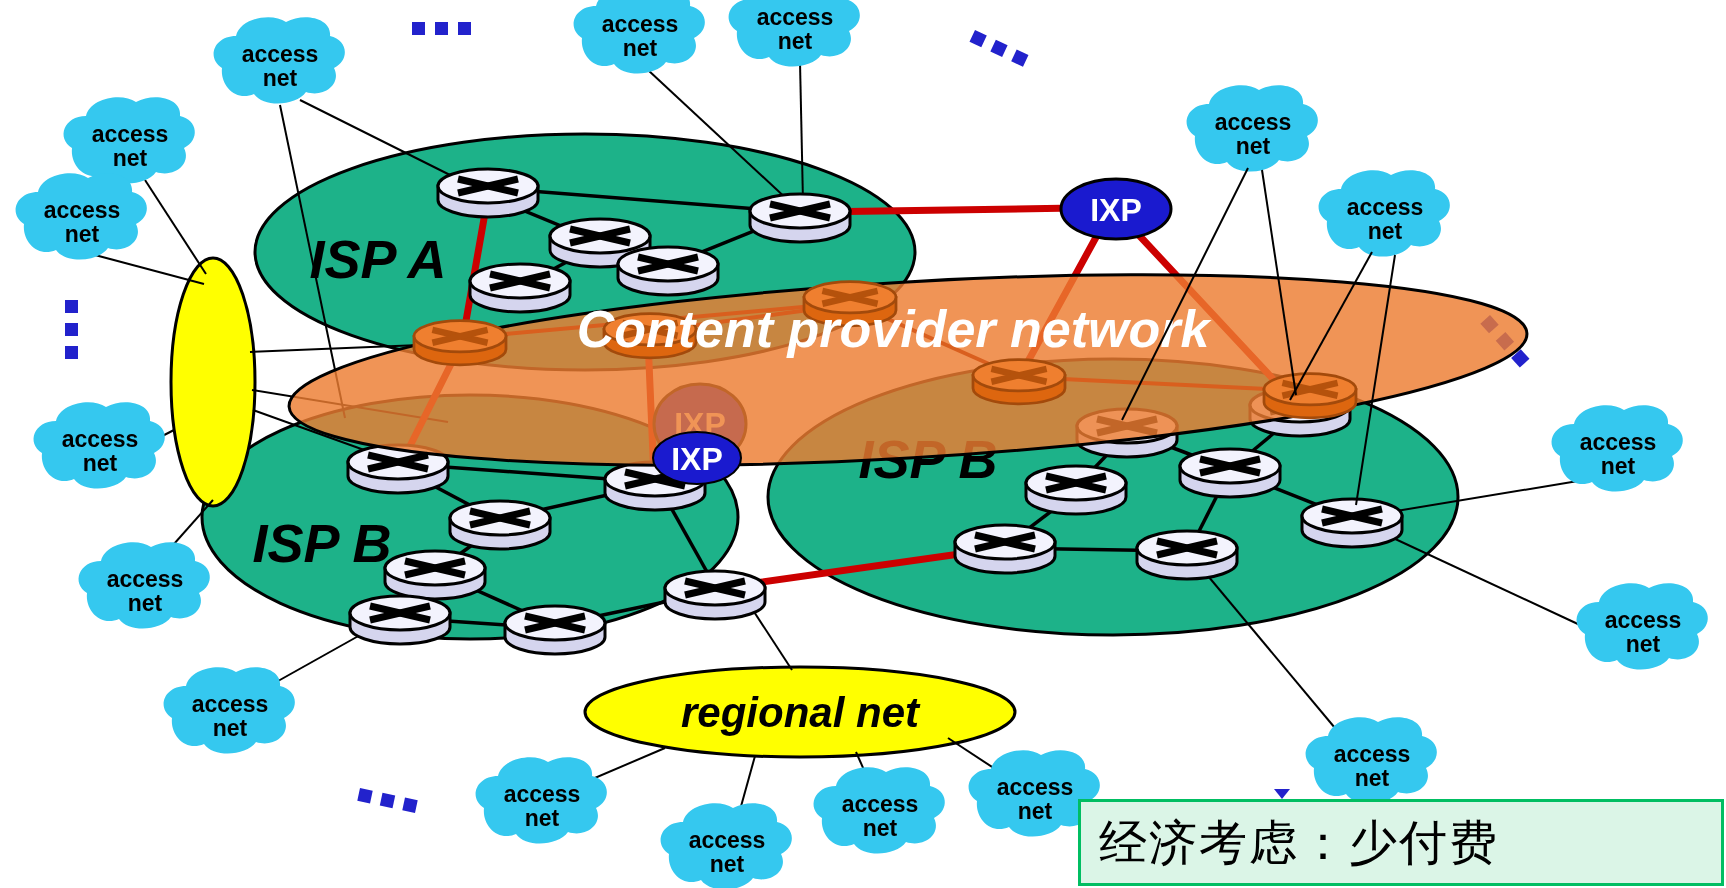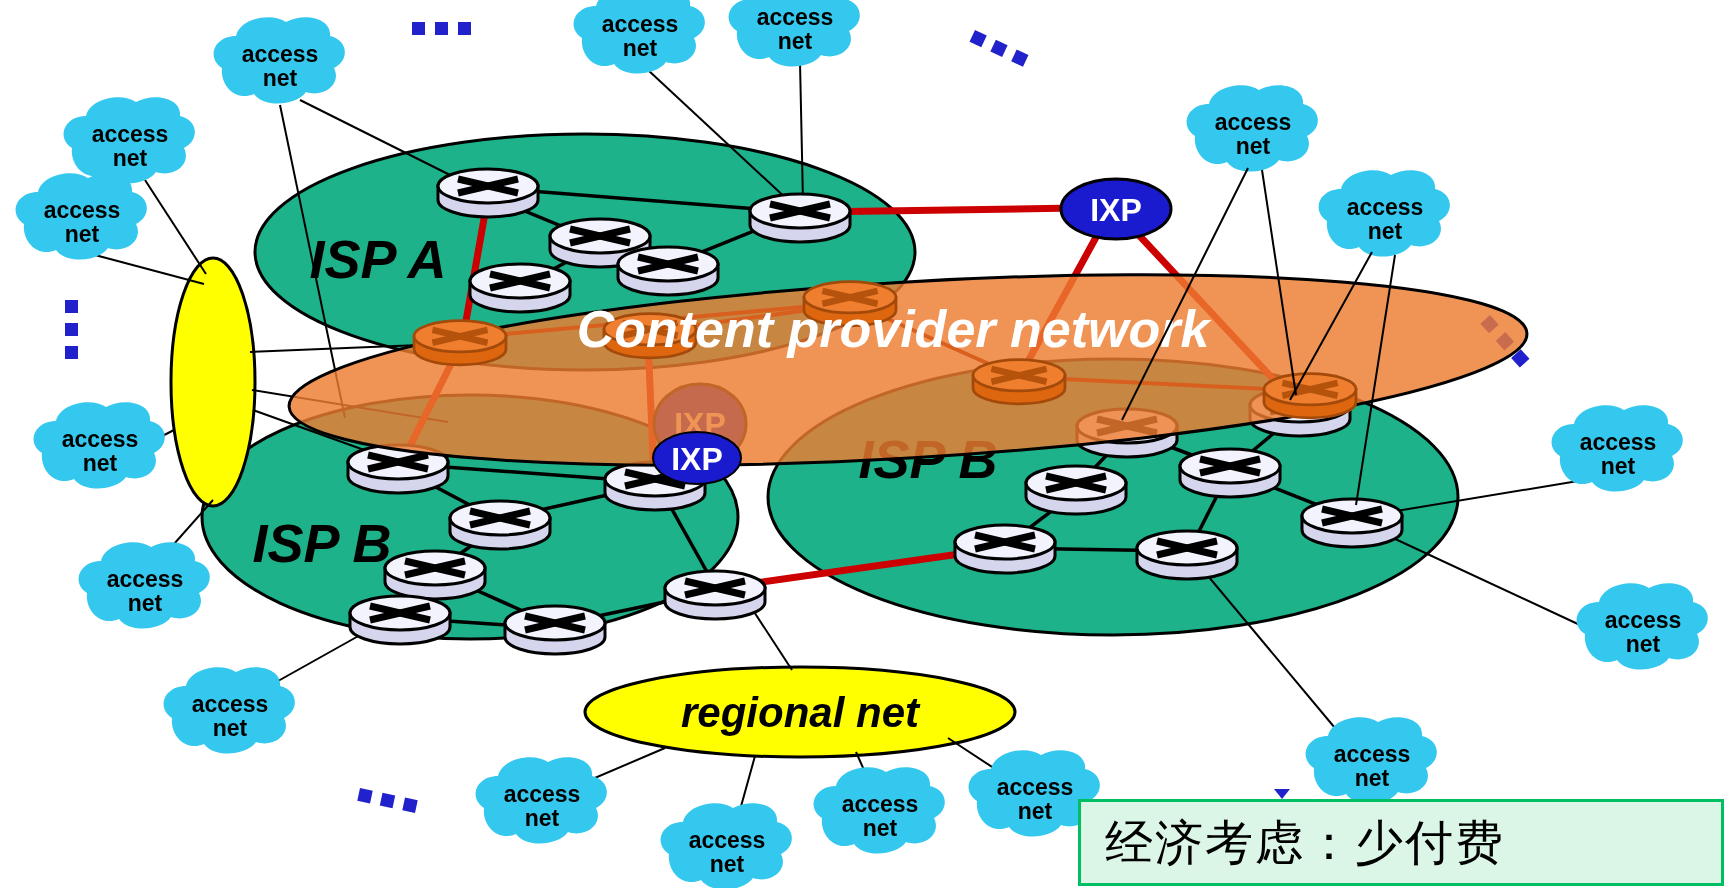--- a/index.html
+++ b/index.html
@@ -10,21 +10,21 @@
   text{font-family:"Liberation Sans", sans-serif;}
   .cloud-label{font-size:23px;font-weight:bold;fill:#000;text-anchor:middle;}
   .isp-label{font-size:54px;font-weight:bold;font-style:italic;fill:#000;text-anchor:middle;}
   .content-label{font-size:52px;font-weight:bold;font-style:italic;fill:#fff;text-anchor:middle;}
   .regional-label{font-size:42px;font-weight:bold;font-style:italic;fill:#000;text-anchor:middle;}
   .ixp-label{font-size:32px;font-weight:bold;fill:#fff;text-anchor:middle;}
   .caption-box{position:absolute;left:1078px;top:799px;width:646px;height:87px;
       background:#DBF5E7;border:3px solid #00BE62;box-sizing:border-box;
       display:flex;align-items:center;padding-left:18px;}
   .caption-box span{font-family:"Liberation Serif","DejaVu Serif",serif;
-      font-size:48px;color:#000;letter-spacing:2px;white-space:nowrap;margin-left:6px;}
+      font-size:48px;color:#000;letter-spacing:2px;white-space:nowrap;}
 </style>
 </head>
 <body>
 
 <div id="stage">
   <svg id="diagram" width="1726" height="888" viewBox="0 0 1726 888">
       <ellipse cx="585" cy="252" rx="330" ry="118" fill="#1DB289" stroke="#000" stroke-width="3"></ellipse>
       <ellipse cx="470" cy="517" rx="268" ry="122" fill="#1DB289" stroke="#000" stroke-width="3"></ellipse>
       <ellipse cx="1113" cy="497" rx="345" ry="138" fill="#1DB289" stroke="#000" stroke-width="3"></ellipse>
       <ellipse cx="213" cy="382" rx="42" ry="124" fill="#FFFF00" stroke="#000" stroke-width="3"></ellipse>

